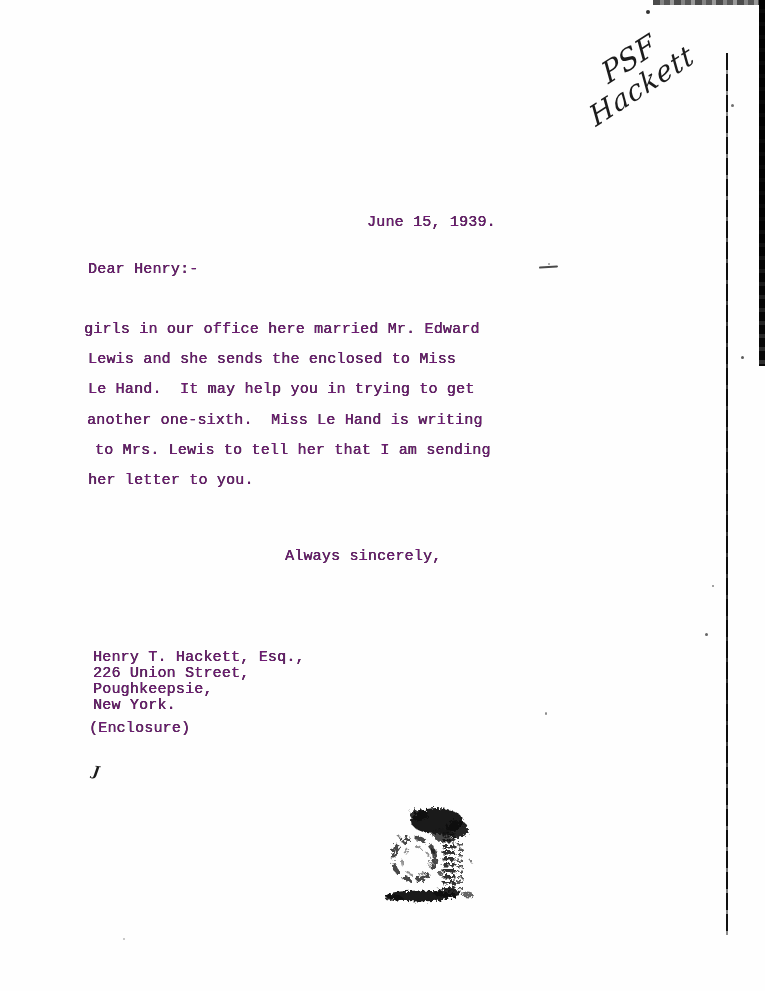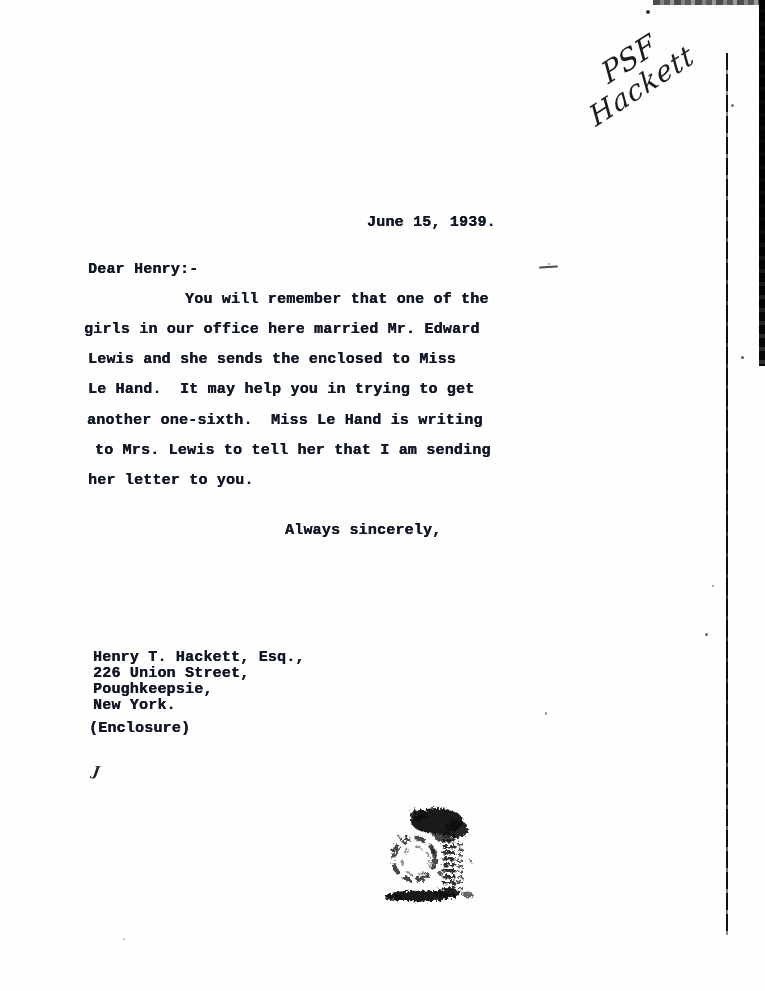--- a/index.html
+++ b/index.html
@@ -9,23 +9,23 @@
     font-family:"Liberation Mono","DejaVu Sans Mono",monospace;
     overflow:hidden;
   }
   .page{position:relative;width:765px;height:991px;background:#fefefe;}
 
   
   .tw{
     position:absolute;
     font-family:"Liberation Mono","DejaVu Sans Mono",monospace;
     font-size:15px;
-    font-weight:bold;
+    font-weight:normal;
     letter-spacing:0.2px;
-    color:#0f172a;
+    color:#701a75;
     white-space:pre;
     text-shadow:0 0 .5px rgba(0,0,0,.85), .4px .4px .5px rgba(0,0,0,.45);
   }
   .addr .tw-line{position:static;display:block;line-height:16px;}
   .addr{position:absolute;left:93px;top:650px;}
 
   
   .handwriting{
     position:absolute;left:572px;top:78px;width:180px;
     transform:rotate(-33deg) skewX(-7deg);
@@ -81,29 +81,28 @@
 
   <div class="handwriting">
     <span class="hw1">PSF</span>
     <span class="hw2">Hackett</span>
   </div>
 
   <div class="tw" style="left:367px;top:214px;">June 15, 1939.</div>
 
   <div class="tw" style="left:88px;top:261px;">Dear Henry:-</div>
 
-  <div class="tw" style="left:185px;top:291px;">You will remember that one of the</div>
   <div class="tw" style="left:84px;top:321px;">girls in our office here married Mr. Edward</div>
   <div class="tw" style="left:88px;top:351px;">Lewis and she sends the enclosed to Miss</div>
   <div class="tw" style="left:88px;top:381px;">Le Hand.  It may help you in trying to get</div>
   <div class="tw" style="left:87px;top:412px;text-align:center;">another one-sixth.  Miss Le Hand is writing</div>
   <div class="tw" style="left:88px;top:442px;margin-left:7px;">to Mrs. Lewis to tell her that I am sending</div>
   <div class="tw" style="left:88px;top:472px;">her letter to you.</div>
 
-  <div class="tw" style="left:285px;top:522px;text-align:right;">Always sincerely,</div>
+  <div class="tw" style="left:285px;top:548px;text-align:right;">Always sincerely,</div>
 
   <div class="addr">
     <span class="tw tw-line">Henry T. Hackett, Esq.,</span>
     <span class="tw tw-line">226 Union Street,</span>
     <span class="tw tw-line">Poughkeepsie,</span>
     <span class="tw tw-line">New York.</span>
   </div>
 
   <div class="tw" style="left:89px;top:720px;text-align:center;">(Enclosure)</div>
 

